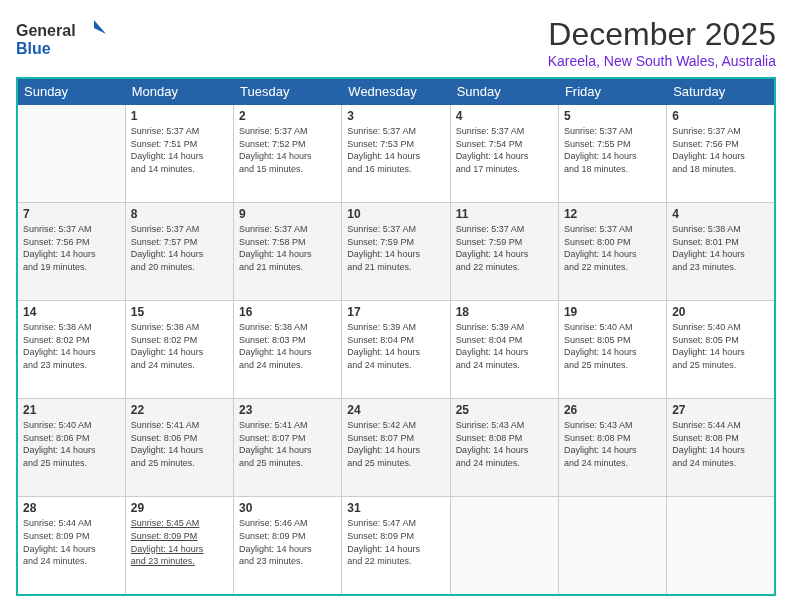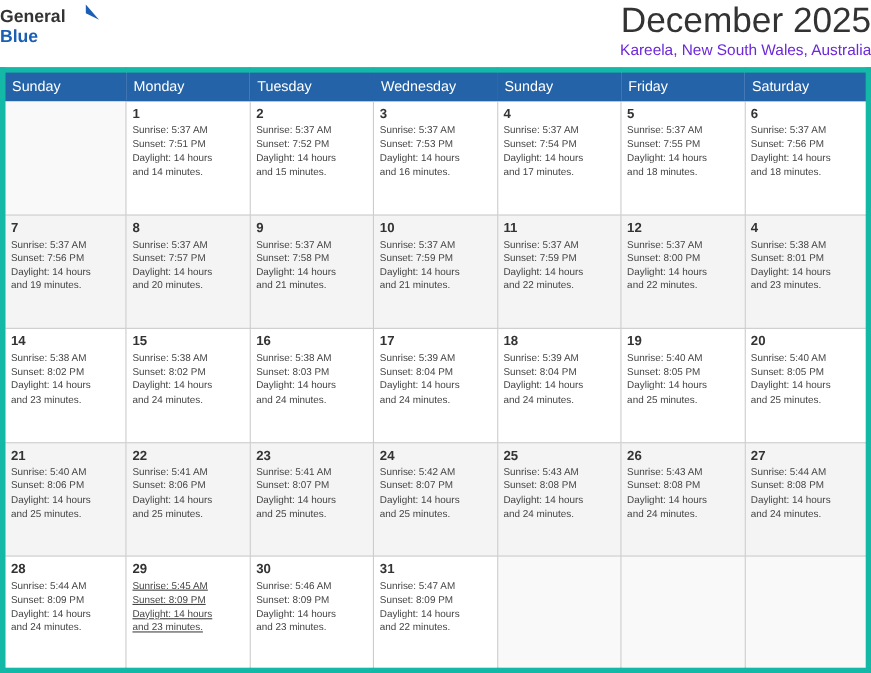--- a/index.html
+++ b/index.html
@@ -6,20 +6,21 @@
     body {
       width: 792px;
       height: 612px;
       font-family: Arial, sans-serif;
       background: #fff;
       overflow: hidden;
     }
     .page {
       width: 792px;
       height: 612px;
+      padding: 16px;
       display: flex;
       flex-direction: column;
     }
     .header {
       display: flex;
       justify-content: space-between;
       align-items: flex-start;
       margin-bottom: 8px;
     }
     .logo {
@@ -34,21 +35,21 @@
       font-size: 32px;
       font-weight: normal;
       color: #333;
     }
     .location {
       font-size: 14px;
       color: #6d28d9;
     }
     .calendar {
       flex: 1;
-      border: 5px solid #14b8a6;
+      border: 2px solid #14b8a6;
       border-collapse: collapse;
       width: 100%;
       table-layout: fixed;
     }
     .calendar th {
       background: #2563a8;
       color: #fff;
       text-align: left;
       padding: 5px 6px;
       font-size: 13px;

